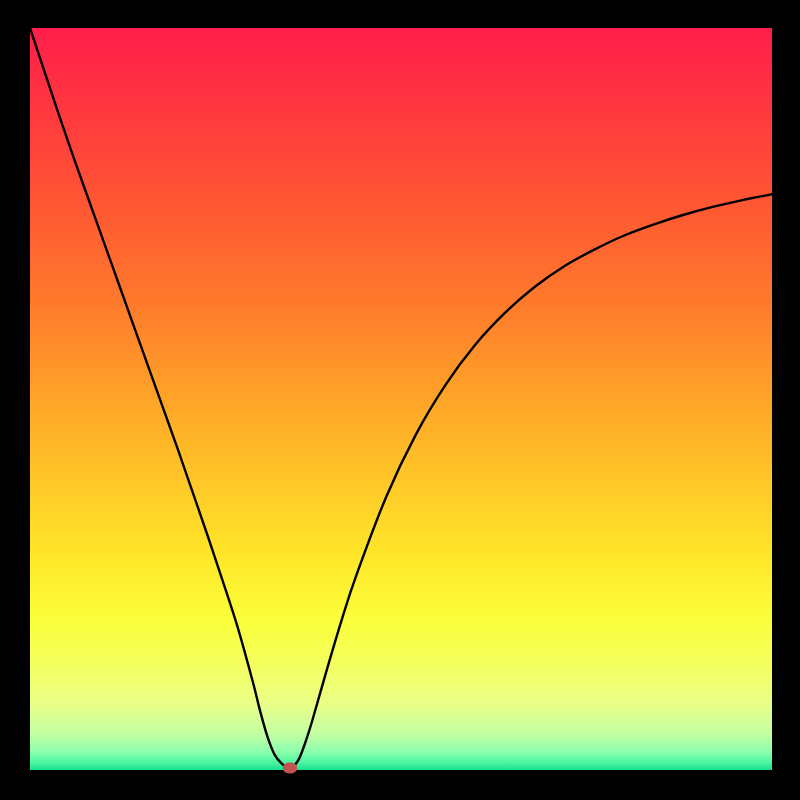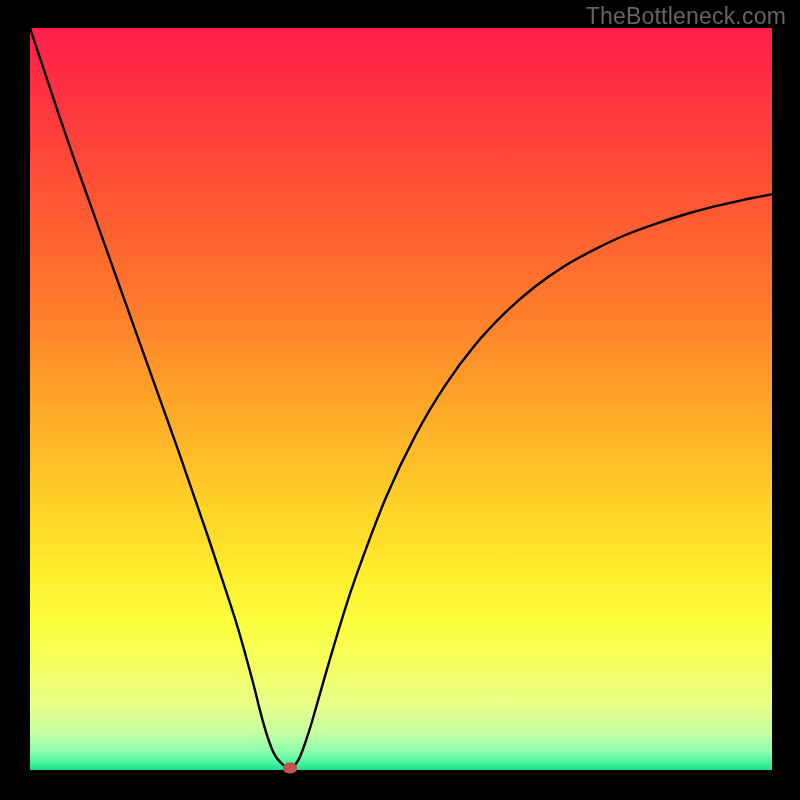--- a/index.html
+++ b/index.html
@@ -50,21 +50,20 @@
     top: 0;
     transform: translate(-50%, -50%);
     z-index: 10;
   }
 </style>
 </head>
 <body>
 
 <div class="frame">
 
-  <div class="watermark">TheBottleneck.com</div>
 
   <div class="plot-area">
     <svg id="chart-svg" viewBox="0 0 742 742" preserveAspectRatio="none">
       <defs>
         <linearGradient id="bg-grad" x1="0" y1="0" x2="0" y2="1">
             <stop offset="0%" stop-color="#ff1e4a"></stop>
             <stop offset="12%" stop-color="#ff3a3e"></stop>
             <stop offset="25%" stop-color="#ff5a32"></stop>
             <stop offset="38%" stop-color="#ff7d2c"></stop>
             <stop offset="50%" stop-color="#ffa428"></stop>

